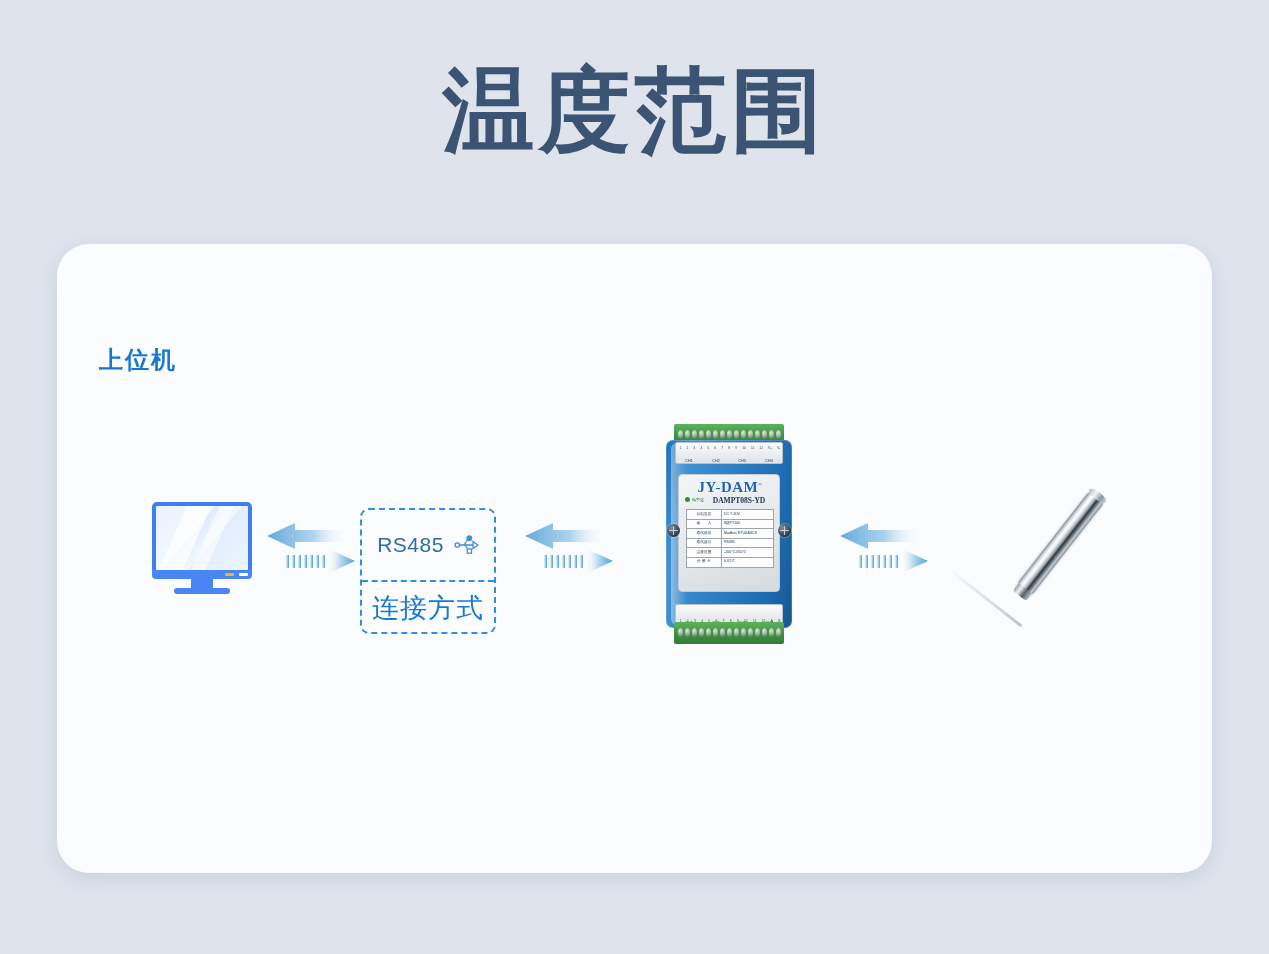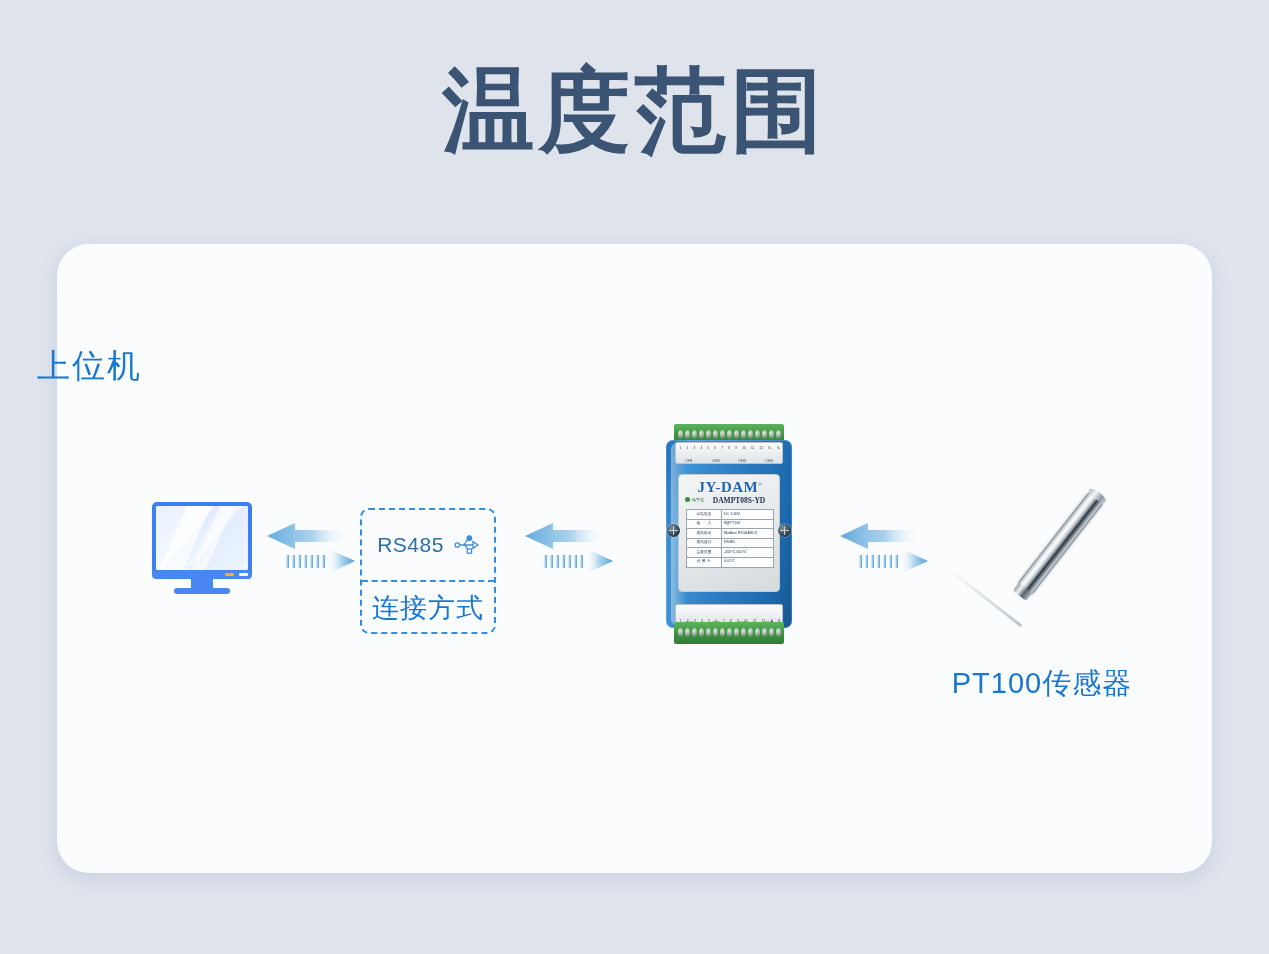--- a/index.html
+++ b/index.html
@@ -40,22 +40,22 @@
   .monitor-glare2{position:absolute;left:46px;top:-14px;width:13px;height:110px;background:rgba(255,255,255,.62);transform:rotate(24deg);}
   .monitor-bar{
     position:absolute;left:0;top:68px;width:100px;height:9px;
     background:#4a86f2;border-radius:0 0 4px 4px;
   }
   .led-a{position:absolute;right:18px;top:3px;width:9px;height:3px;background:#f0b429;border-radius:1px;}
   .led-b{position:absolute;right:4px;top:3px;width:9px;height:3px;background:#ffffff;border-radius:1px;}
   .monitor-neck{position:absolute;left:39px;top:77px;width:22px;height:11px;background:#4a86f2;}
   .monitor-base{position:absolute;left:22px;top:86px;width:56px;height:6px;background:#4a86f2;border-radius:3px;}
   .host-label{
-    position:absolute;left:-20px;top:100px;width:140px;text-align:left;
-    font-size:33px;color:#1878d0;font-weight:400;letter-spacing:2px;
+    position:absolute;left:-20px;top:100px;width:140px;text-align:right;
+    font-size:24px;color:#1878d0;font-weight:700;letter-spacing:2px;
   }
 
   
   .arrow-pair{position:absolute;width:92px;height:56px;}
   .arrow-pair svg{display:block;}
 
   
   .rs-box{
     position:absolute;left:303px;top:264px;width:136px;height:126px;
     border:2px dashed #2f8fe0;border-radius:9px;box-sizing:border-box;
@@ -411,16 +411,15 @@
       </svg>
     </div>
 
     <div class="probe">
       <div class="probe-cable"></div>
       <div class="probe-body">
         <div class="probe-tipcap"></div>
         <div class="probe-neck"></div>
       </div>
     </div>
-    <div class="probe-label">PT100传感器</div>
 
   </div>
 </div>
 
 </body></html>

